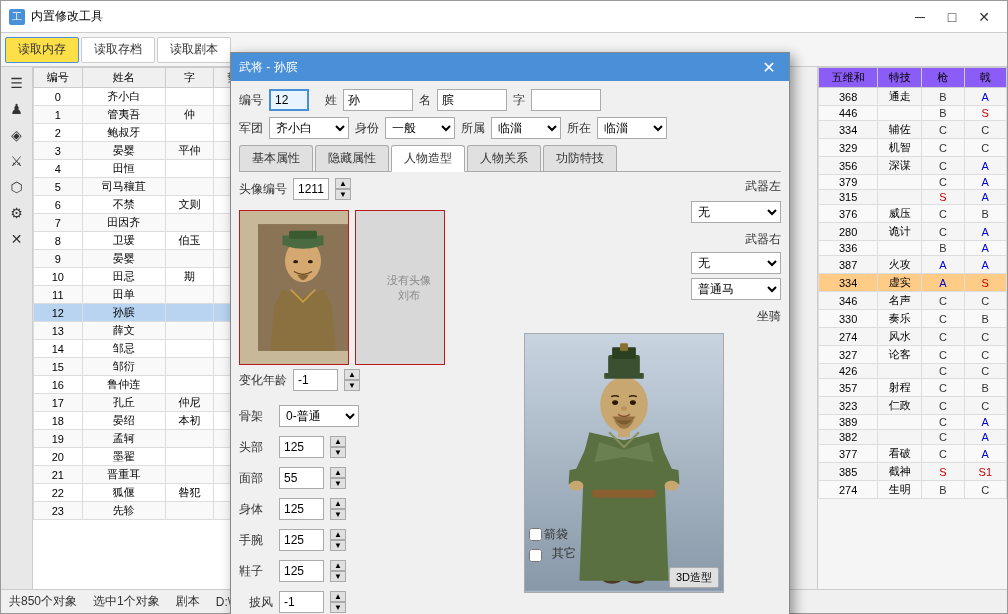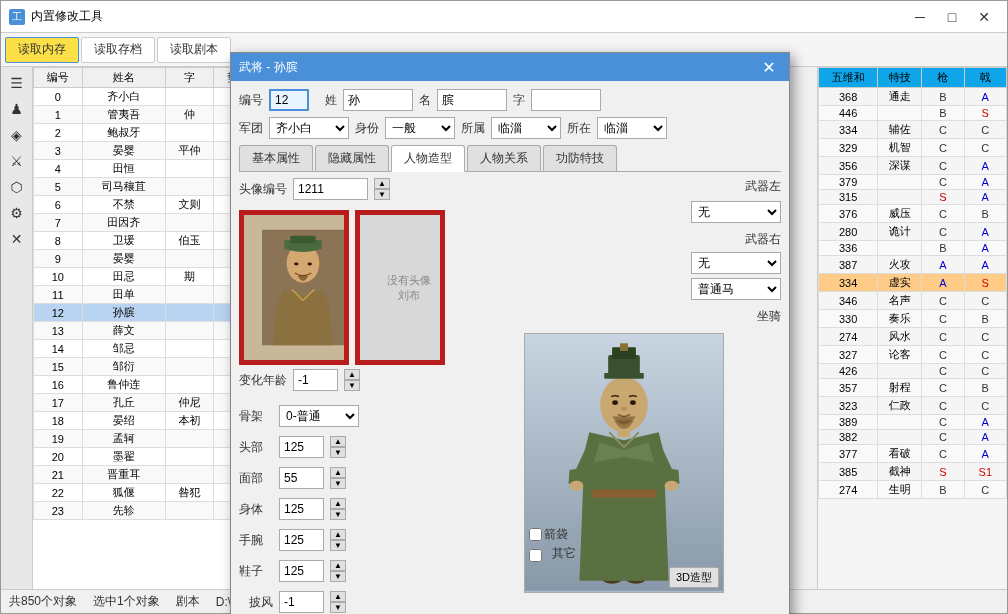--- a/index.html
+++ b/index.html
@@ -32,21 +32,21 @@
     table { width: 100%; border-collapse: collapse; }
     thead tr { background: #f0f0f0; position: sticky; top: 0; }
     th { border: 1px solid #ccc; padding: 2px 4px; text-align: center; font-weight: normal; font-size: 11px; min-width: 30px; }
     td { border: 1px solid #ddd; padding: 1px 4px; text-align: center; font-size: 11px; white-space: nowrap; }
     tr:nth-child(even) { background: #f9f9f9; }
     tr.selected { background: #b8d4f0; }
 
     
     .right-panel { width: 190px; background: #f5f5f5; border-left: 1px solid #ccc; overflow-y: auto; }
     .right-panel table { width: 100%; }
-    .right-panel th { background: #0ea5e9; font-size: 11px; }
+    .right-panel th { background: #8b5cf6; font-size: 11px; }
     .right-panel td { font-size: 11px; }
 
     
     .status-bar { height: 24px; background: #f0f0f0; border-top: 1px solid #ccc; display: flex; align-items: center; padding: 0 8px; gap: 16px; font-size: 11px; }
     .status-bar span { color: #333; }
     .modal { background: #f0f0f0; border: 1px solid #888; box-shadow: 4px 4px 12px rgba(0,0,0,0.4); width: 560px; min-height: 520px; position: absolute; top: 45px; left: 210px; }
     .modal-title { background: #4a90d9; color: #fff; height: 28px; display: flex; align-items: center; justify-content: space-between; padding: 0 8px; font-size: 12px; }
     .modal-close { background: none; border: none; color: #fff; cursor: pointer; font-size: 16px; width: 24px; height: 24px; display: flex; align-items: center; justify-content: center; }
     .modal-body { padding: 8px; }
 
@@ -54,21 +54,21 @@
     .form-row { display: flex; align-items: center; gap: 6px; margin-bottom: 6px; }
     .form-label { color: #333; white-space: nowrap; }
     .form-input { border: 1px solid #aaa; background: #fff; height: 22px; padding: 0 4px; font-size: 12px; }
     .form-input.highlighted { border: 2px solid #4a90d9; background: #e8f4ff; }
     .form-select { border: 1px solid #aaa; background: #fff; height: 22px; padding: 0 2px; font-size: 12px; cursor: pointer; }
 
     
     .tab-bar { display: flex; gap: 0; margin-bottom: 6px; border-bottom: 1px solid #aaa; }
     .tab { padding: 4px 12px; border: 1px solid #aaa; border-bottom: none; background: #e0e0e0; cursor: pointer; font-size: 12px; color: #333; margin-right: 2px; border-radius: 3px 3px 0 0; }
     .tab.active { background: #fff; border-bottom: 1px solid #fff; margin-bottom: -1px; }
-    .portrait-box { width: 120px; height: 160px; border: 5px solid #b91c1c; background: #c8c8c8; display: flex; align-items: center; justify-content: center; overflow: hidden; position: relative; padding-left: 18px; }
+    .portrait-box { width: 120px; height: 160px; border: 1px solid #b91c1c; background: #c8c8c8; display: flex; align-items: center; justify-content: center; overflow: hidden; position: relative; padding-left: 18px; }
     .char-view { width: 200px; height: 280px; border: 1px solid #aaa; background: linear-gradient(to bottom, #d0d8e8, #a8b8c8); display: flex; align-items: flex-end; justify-content: center; position: relative; overflow: hidden; }
 
     
     .btn-3d { position: absolute; bottom: 4px; right: 4px; background: #e0e0e0; border: 1px solid #aaa; padding: 2px 6px; font-size: 11px; cursor: pointer; border-radius: 2px; }
     .weapon-row { display: flex; align-items: center; gap: 4px; }
     .spinner-btns { display: flex; flex-direction: column; }
     .spinner-btn { width: 16px; height: 11px; border: 1px solid #aaa; background: #e0e0e0; cursor: pointer; font-size: 8px; display: flex; align-items: center; justify-content: center; line-height: 1; }
   </style>
 </head>
 <body>
@@ -481,21 +481,21 @@
       <div class="tab">人物关系</div>
       <div class="tab">功防特技</div>
     </div>
 
     <div style="display:flex; gap:8px;">
 
       <div style="display:flex; flex-direction:column; gap:4px; width:220px;">
 
         <div class="form-row">
           <span class="form-label">头像编号</span>
-          <input class="form-input" style="width: 75px;" value="1211">
+          <input class="form-input" style="width: 36px;" value="1211">
           <div class="spinner-btns">
             <button class="spinner-btn">▲</button>
             <button class="spinner-btn">▼</button>
           </div>
         </div>
 
         <div style="display:flex; gap:6px; align-items:flex-start;">
 
           <div class="portrait-box" style="width:110px; height:155px; background:#c8b89a; position:relative; overflow:hidden;">
 

